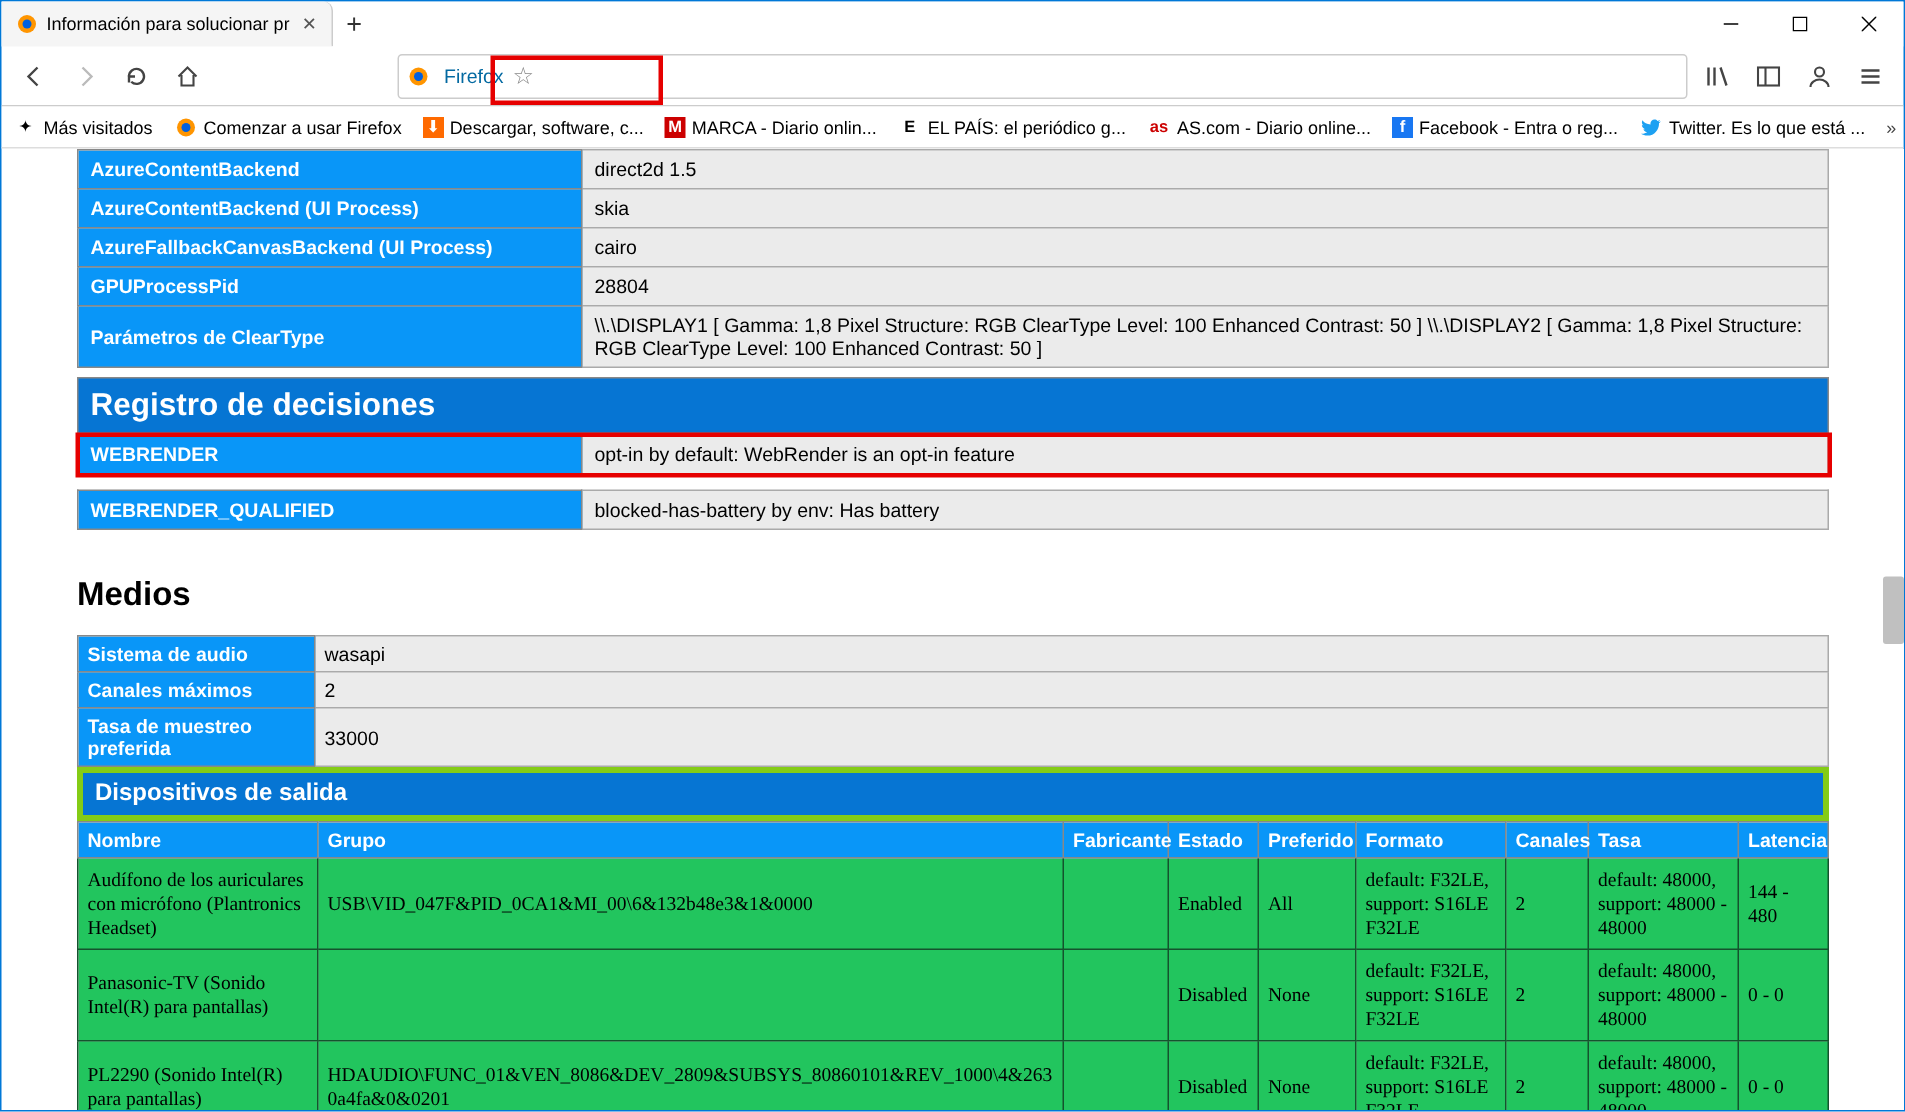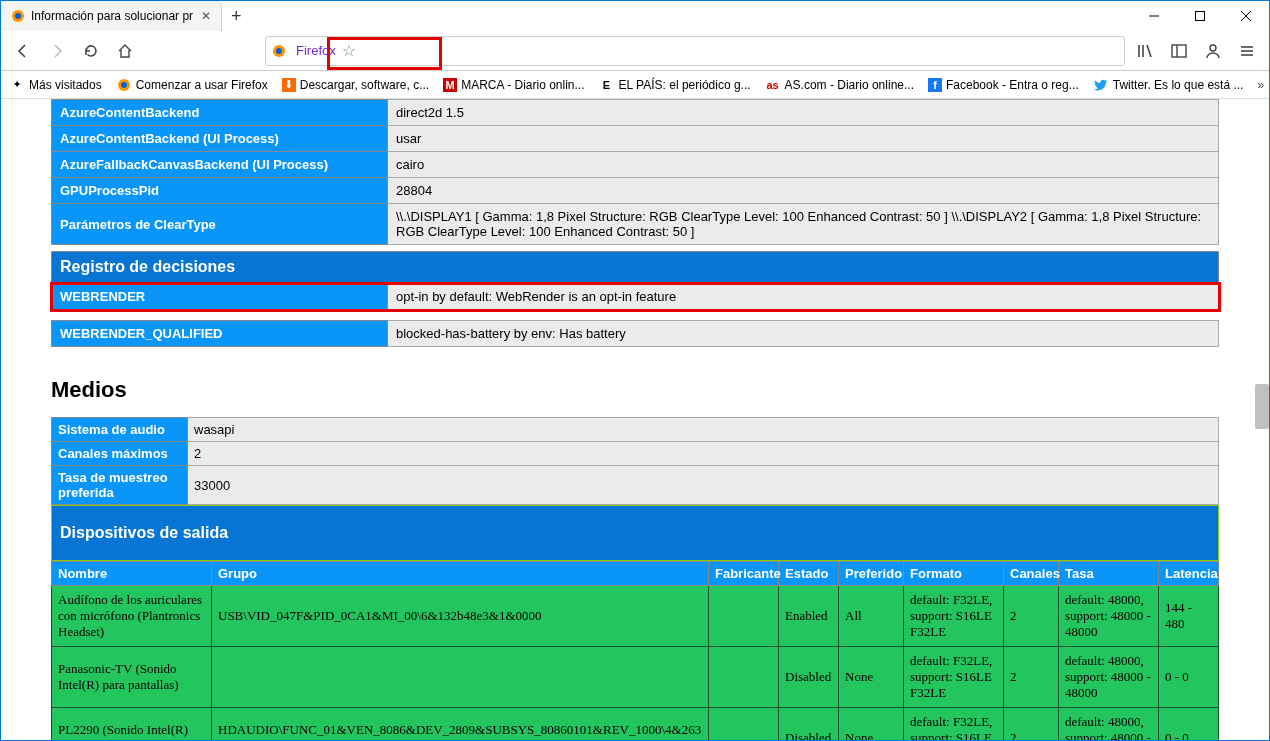--- a/index.html
+++ b/index.html
@@ -9,42 +9,42 @@
 .tab .favicon { margin-right: 6px; }
 .tab .title { white-space: nowrap; overflow: hidden; text-overflow: ellipsis; flex: 1; }
 .tab .close { margin-left: 8px; color: #555; cursor: pointer; }
 .newtab { width: 28px; height: 28px; display: flex; align-items: center; justify-content: center; color: #333; font-size: 18px; cursor: pointer; }
 .window-controls { margin-left: auto; display: flex; }
 .wc { width: 46px; height: 30px; display: flex; align-items: center; justify-content: center; color: #000; cursor: pointer; }
 .toolbar { height: 40px; display: flex; align-items: center; padding: 0 8px; gap: 6px; border-bottom: 1px solid #ccc; }
 .tb-btn { width: 28px; height: 28px; display: flex; align-items: center; justify-content: center; color: #444; cursor: pointer; }
 .tb-btn.disabled { color: #bbb; }
 .urlbar { flex: 1; height: 30px; border: 1px solid #ccc; border-radius: 3px; display: flex; align-items: center; padding: 0 6px; gap: 6px; font-size: 13px; position: relative; }
-.urlbar .ff { color: #6d28d9; font-size: 13px; margin-left: 4px; }
+.urlbar .ff { color: #0369a1; font-size: 13px; margin-left: 4px; }
 .urlbar .urltext { flex: 1; outline: none; border: none; font-size: 13px; }
 .url-highlight-box { position: absolute; left: 327px; top: -2px; width: 115px; height: 33px; border: 3px solid #e60000; pointer-events: none; }
 .star { color: #888; font-size: 16px; }
 .bookmarks { height: 28px; display: flex; align-items: center; padding: 0 8px; gap: 14px; font-size: 12px; background: #fff; border-bottom: 1px solid #ddd; overflow: hidden; }
 .bm { display: flex; align-items: center; gap: 4px; white-space: nowrap; cursor: pointer; }
 .bm .icn { width: 16px; height: 16px; display: flex; align-items: center; justify-content: center; font-size: 11px; }
 .content { height: calc(741px - 30px - 40px - 28px - 2px); overflow-y: auto; position: relative; background: #fff; padding: 0; }
 .scroll-indicator { position: absolute; right: 0; top: 285px; width: 14px; height: 45px; background: #c0c0c0; border-radius: 2px; }
 .inner { padding: 0 50px 0 50px; }
 table.data { width: 100%; border-collapse: collapse; margin-bottom: 6px; }
 table.data td, table.data th { padding: 5px 8px; font-size: 13px; text-align: left; vertical-align: middle; }
 table.data .key { background: #0996f8; color: #fff; font-weight: bold; width: 336px; border: 1px solid #888; }
 table.data .val { background: #ebebeb; color: #000; border: 1px solid #aaa; }
-.section-head { background: #0675d3; color: #fff; font-weight: bold; padding: 6px 8px; font-size: 16px; border: 1px solid #888; }
+.section-head { background: #0675d3; color: #fff; font-weight: bold; padding: 6px 8px; font-size: 21px; border: 1px solid #888; }
 .row-highlight { outline: 3px solid #e60000; outline-offset: -1px; margin-top: 44px; }
 .spacer-row td { height: 6px; border: none; background: #fff; }
 h2.sec { font-size: 22px; font-weight: 600; margin: 30px 0 14px 0; }
 table.media { width: 100%; border-collapse: collapse; }
-table.media .mkey { background: #0996f8; color: #fff; font-weight: bold; width: 136px; padding: 4px 6px; border: 1px solid #888; font-size: 13px; }
+table.media .mkey { background: #0996f8; color: #fff; font-weight: bold; width: 158px; padding: 4px 6px; border: 1px solid #888; font-size: 13px; }
 table.media .mval { background: #ebebeb; padding: 4px 6px; border: 1px solid #aaa; font-size: 13px; }
-.dev-head { background: #0675d3; color: #fff; font-weight: bold; padding: 18px 8px; font-size: 16px; border: 1px solid #84cc16; }
+.dev-head { background: #0675d3; color: #fff; font-weight: bold; padding: 5px 8px; font-size: 16px; border: 4px solid #84cc16; }
 table.devices { width: 100%; border-collapse: collapse; table-layout: fixed; }
 table.devices th { background: #0996f8; color: #fff; font-weight: bold; padding: 4px 6px; border: 1px solid #888; font-size: 13px; text-align: left; }
 table.devices td { background: #22c55e; padding: 6px 6px; border: 1px solid #14532d; font-size: 13px; word-wrap: break-word; font-family: Liberation Serif, serif; }
 svg { display: block; }
 </style>
 </head>
 <body>
 
 <div class="titlebar">
   <div class="tab">
@@ -187,21 +187,21 @@
   <div class="inner">
 
     <table class="data">
       <tbody id="graphics-body">
           <tr>
             <td class="key">AzureContentBackend</td>
             <td class="val">direct2d 1.5</td>
           </tr>
           <tr>
             <td class="key">AzureContentBackend (UI Process)</td>
-            <td class="val">usar</td>
+            <td class="val">skia</td>
           </tr>
           <tr>
             <td class="key">AzureFallbackCanvasBackend (UI Process)</td>
             <td class="val">cairo</td>
           </tr>
           <tr>
             <td class="key">GPUProcessPid</td>
             <td class="val">28804</td>
           </tr>
           <tr>

